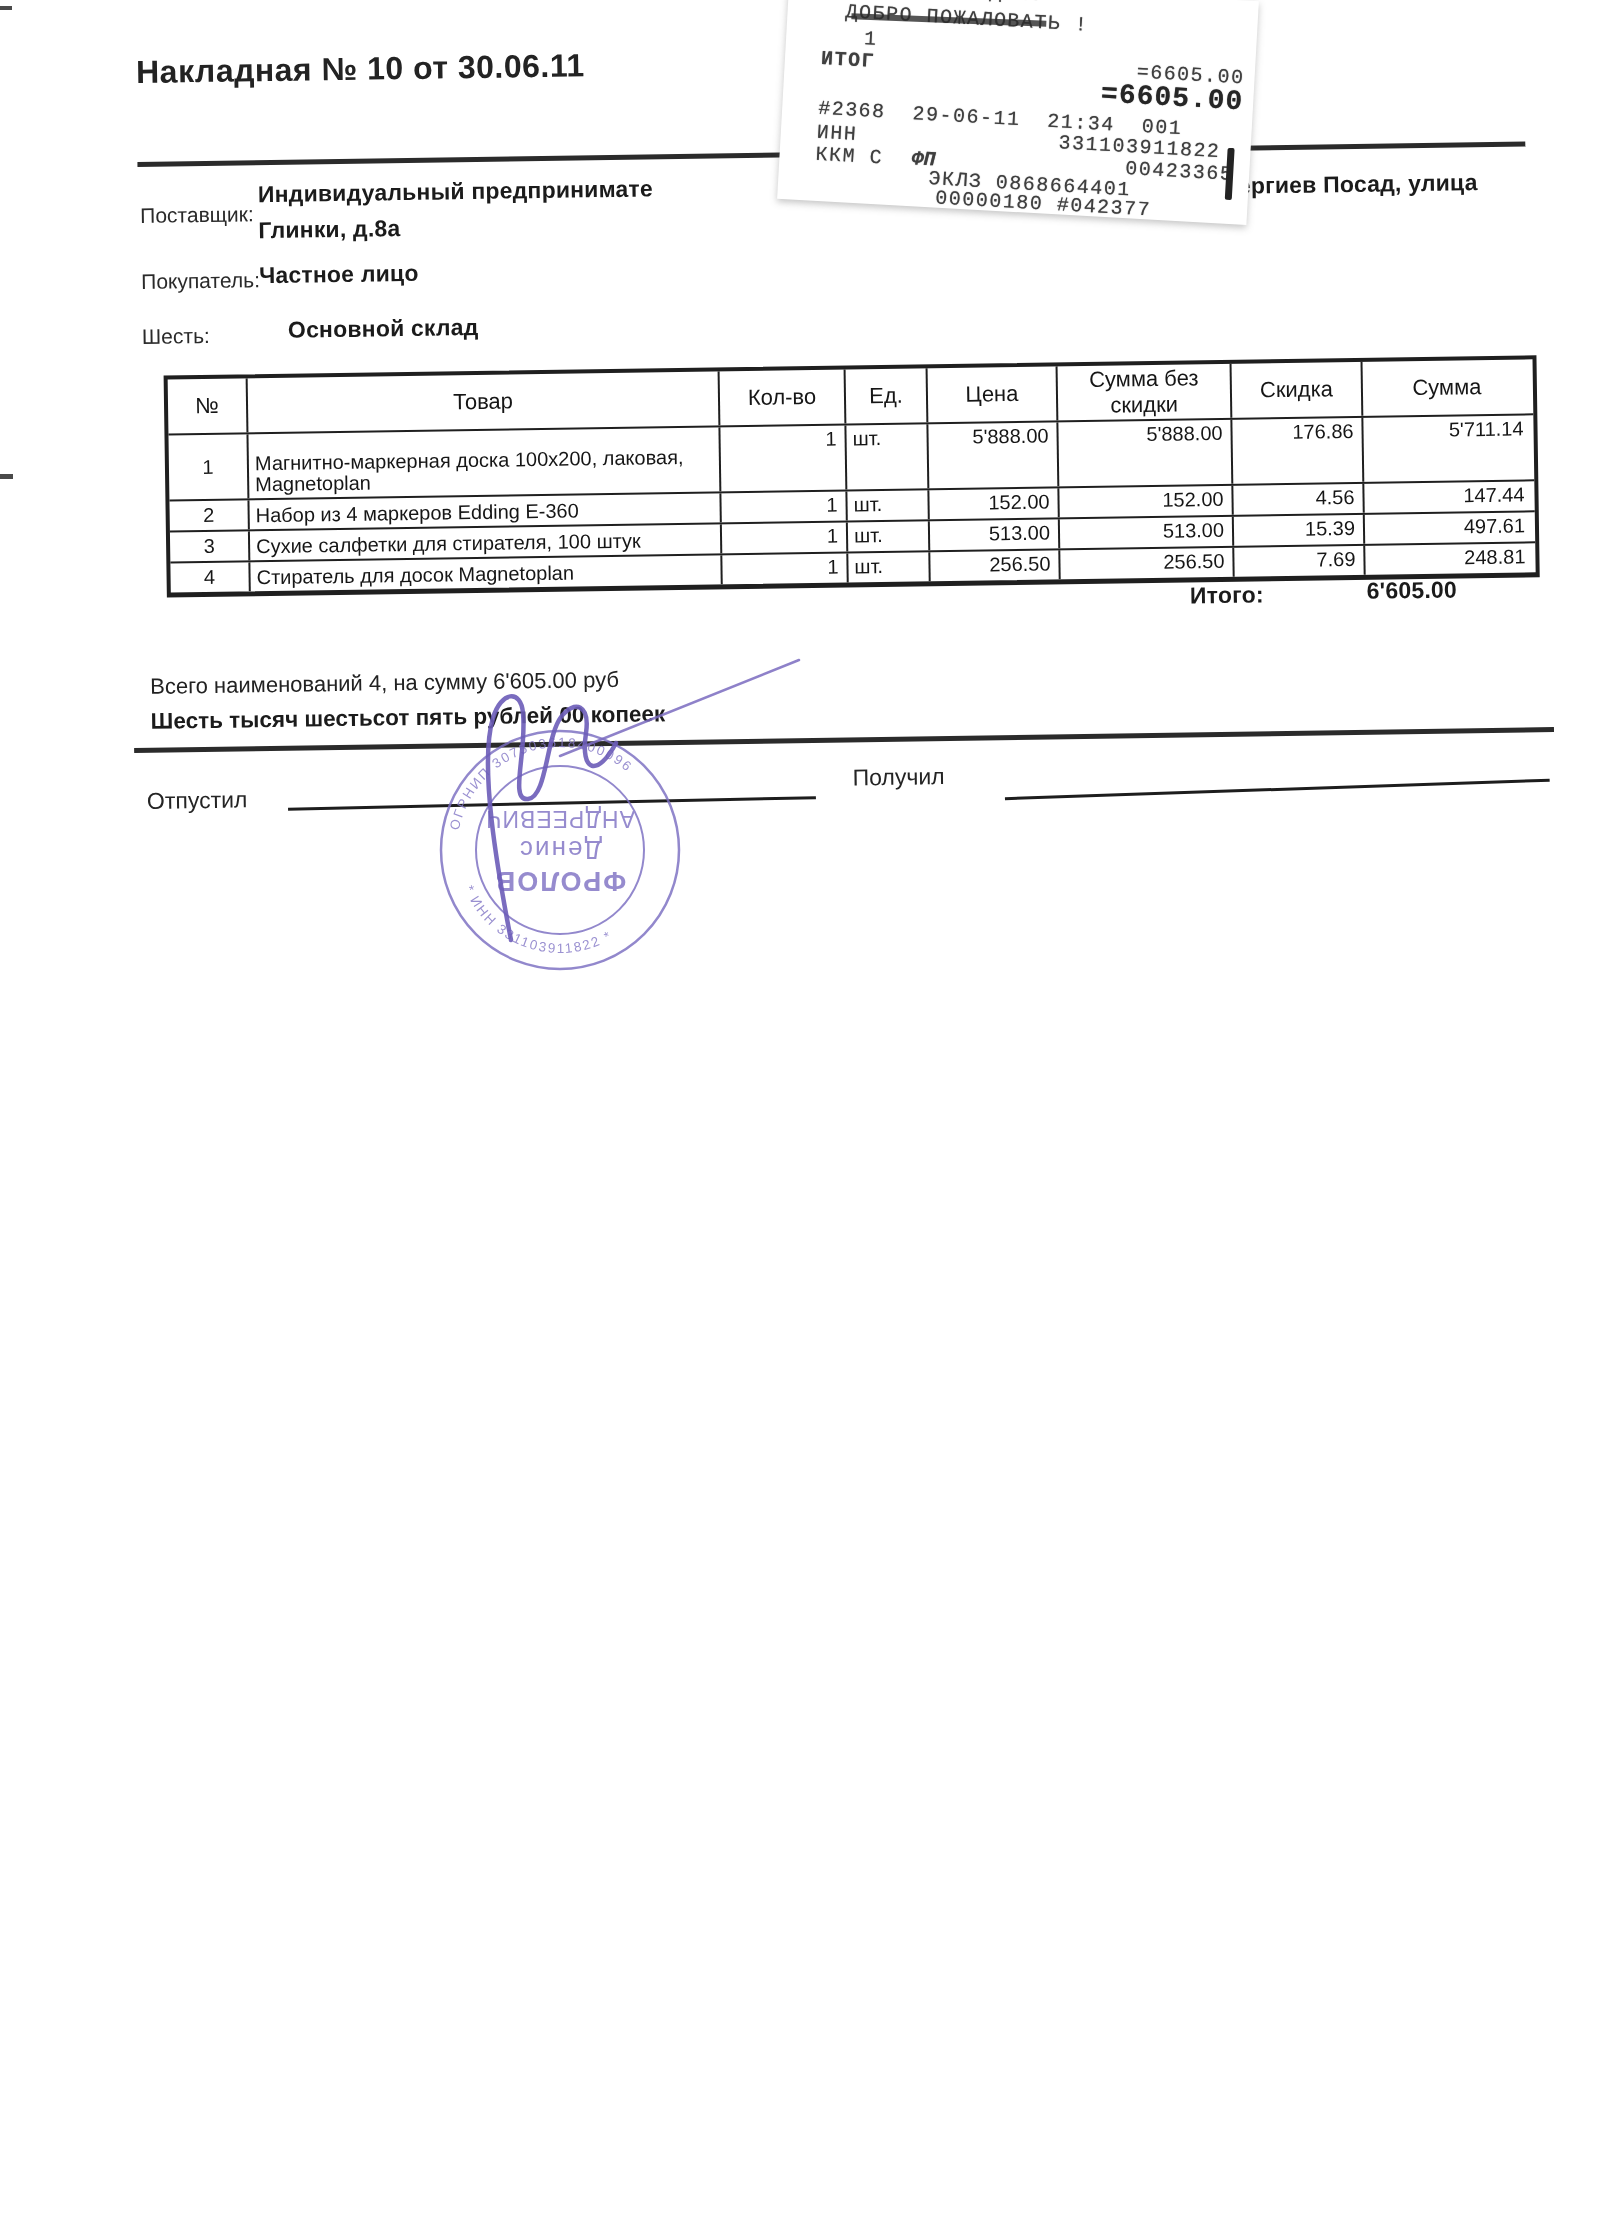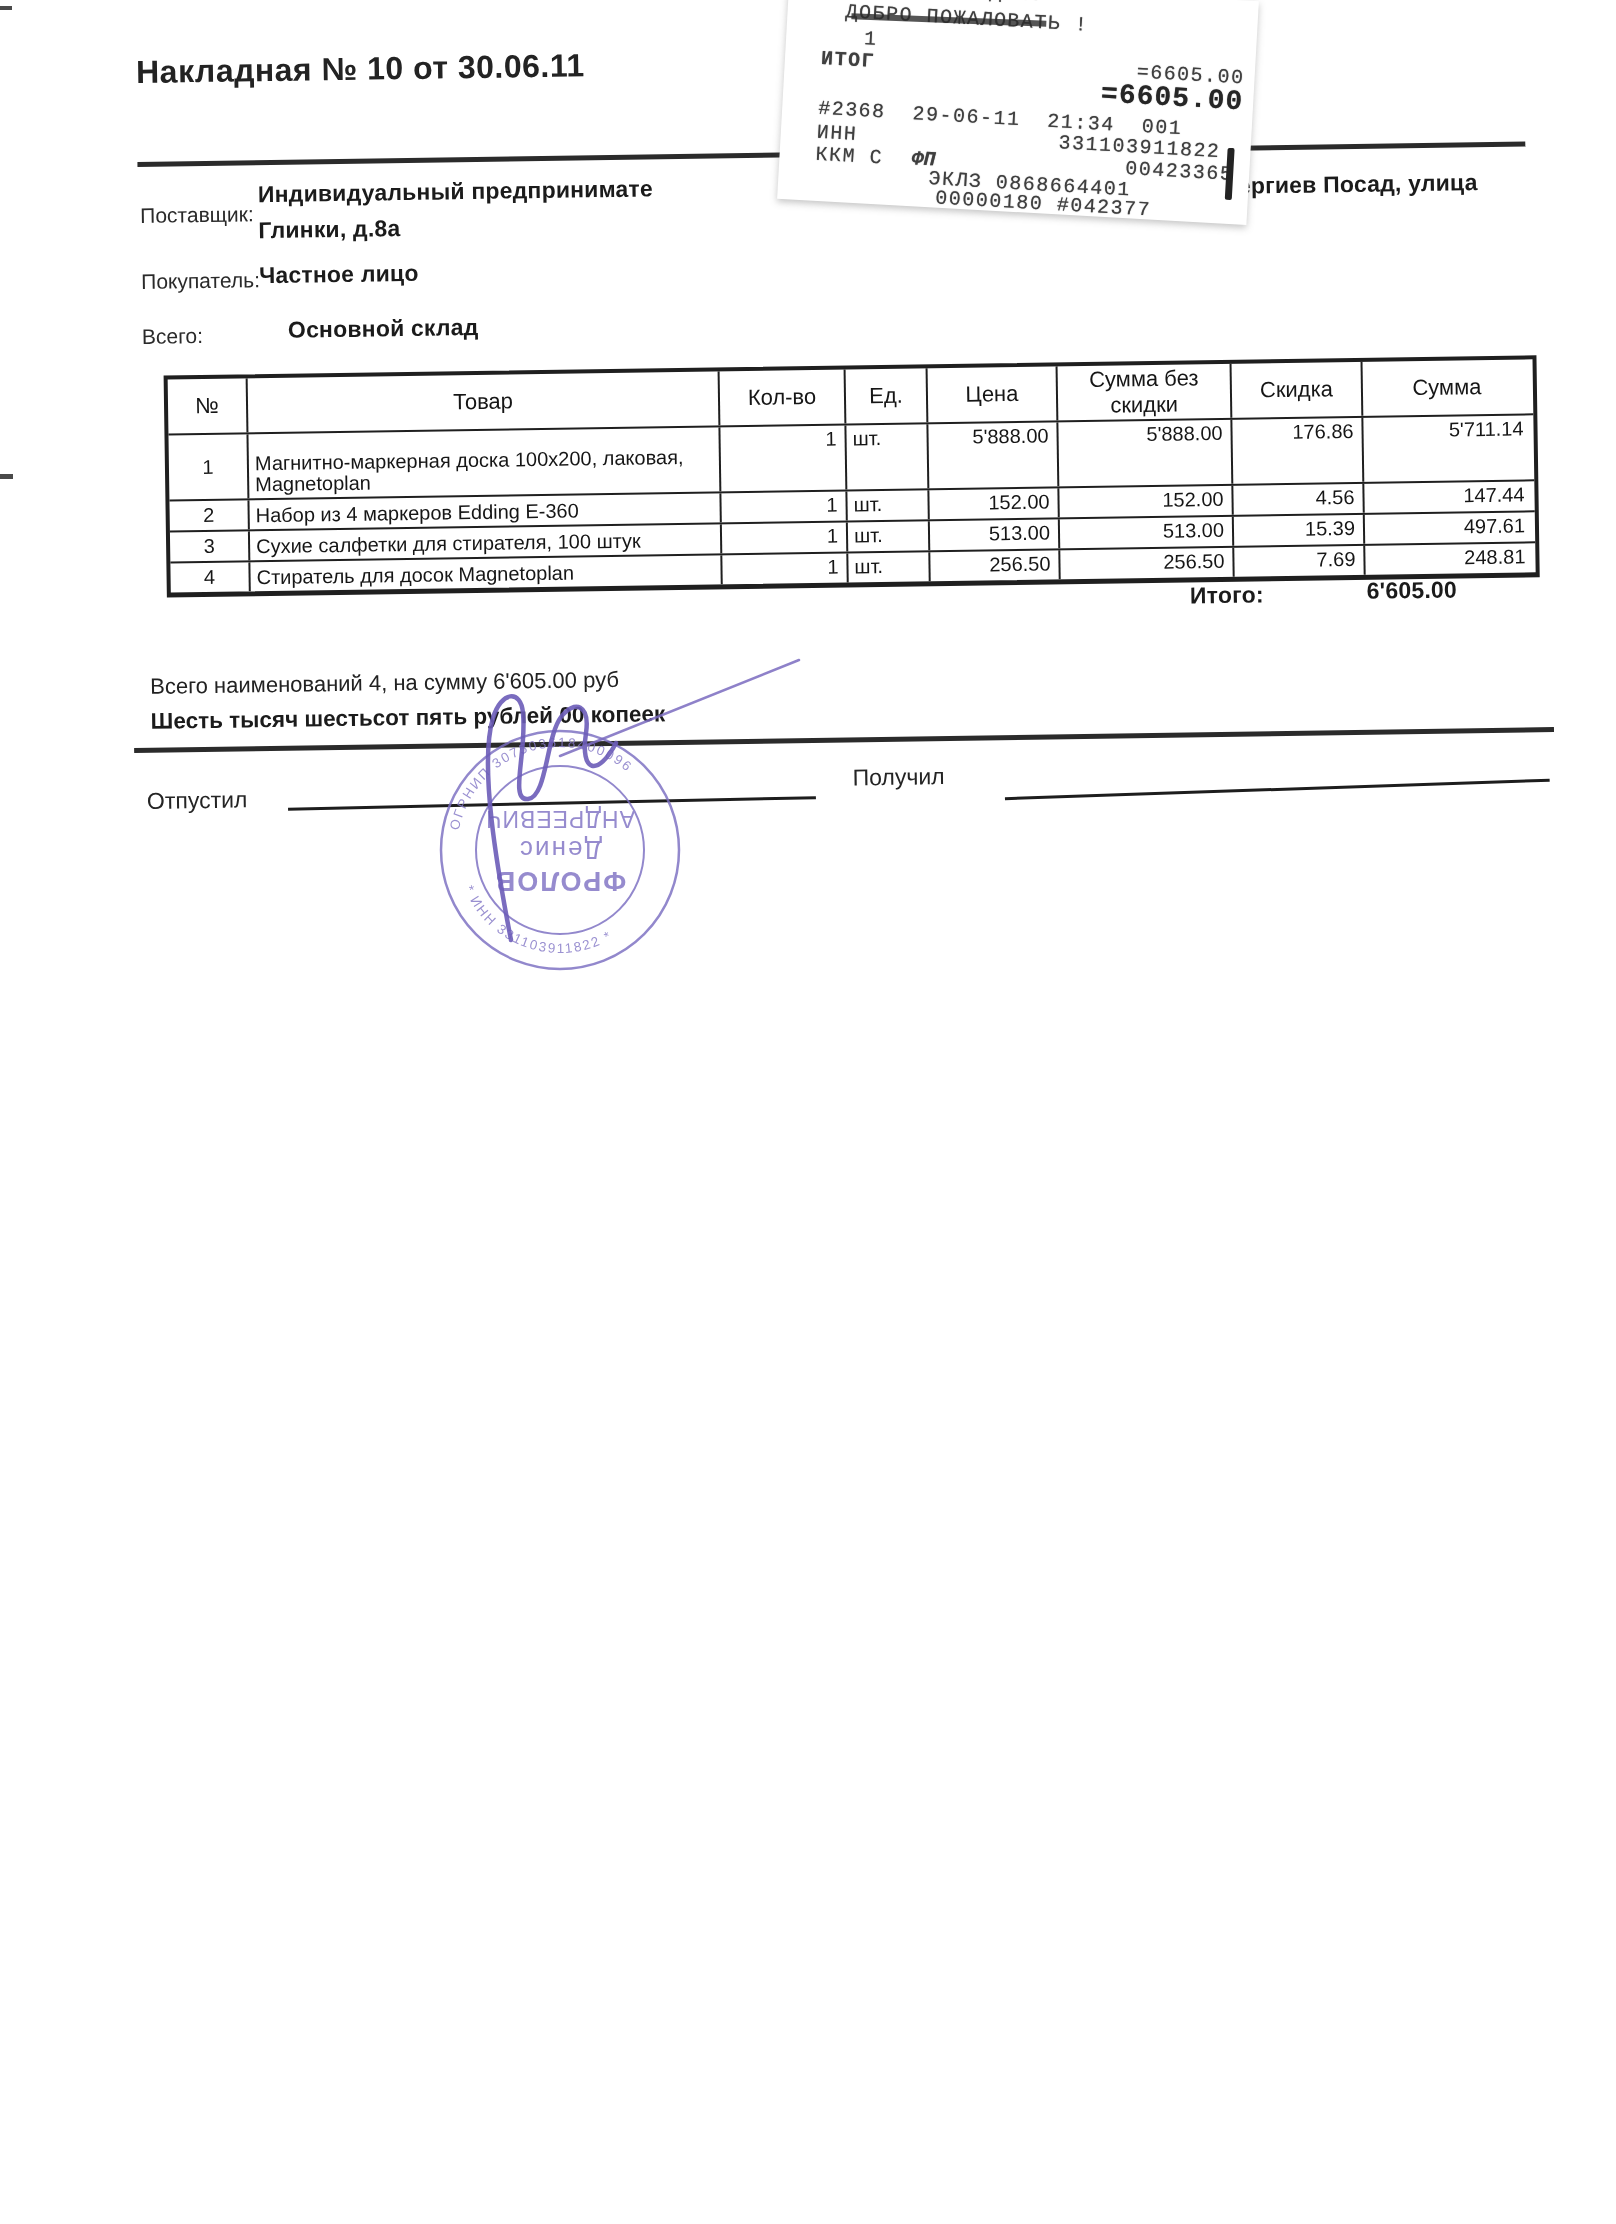--- a/index.html
+++ b/index.html
@@ -62,21 +62,21 @@
     <div class="abs rule" style="left:135px;top:164px;width:1388px;height:5px;"></div>
 
     <div class="abs lbl" style="left:137px;top:206px;">Поставщик:</div>
     <div class="abs val" style="left:255px;top:185px;">Индивидуальный предпринимате</div>
     <div class="abs val" style="left:1235px;top:191px;">ергиев Посад, улица</div>
     <div class="abs val" style="left:255px;top:221px;">Глинки, д.8а</div>
 
     <div class="abs lbl" style="left:137px;top:272px;">Покупатель:</div>
     <div class="abs val" style="left:255px;top:266px;">Частное лицо</div>
 
-    <div class="abs lbl" style="left:137px;top:327px;">Всего:</div>
+    <div class="abs lbl" style="left:137px;top:327px;">Шесть:</div>
     <div class="abs val" style="left:283px;top:321px;">Основной склад</div>
 
     <div class="abs tbl">
       <div class="tr hdr">
         <div class="th c0">№</div>
         <div class="th c1">Товар</div>
         <div class="th c2">Кол-во</div>
         <div class="th c3">Ед.</div>
         <div class="th c4">Цена</div>
         <div class="th c5" style="line-height:26px;">Сумма без скидки</div>

